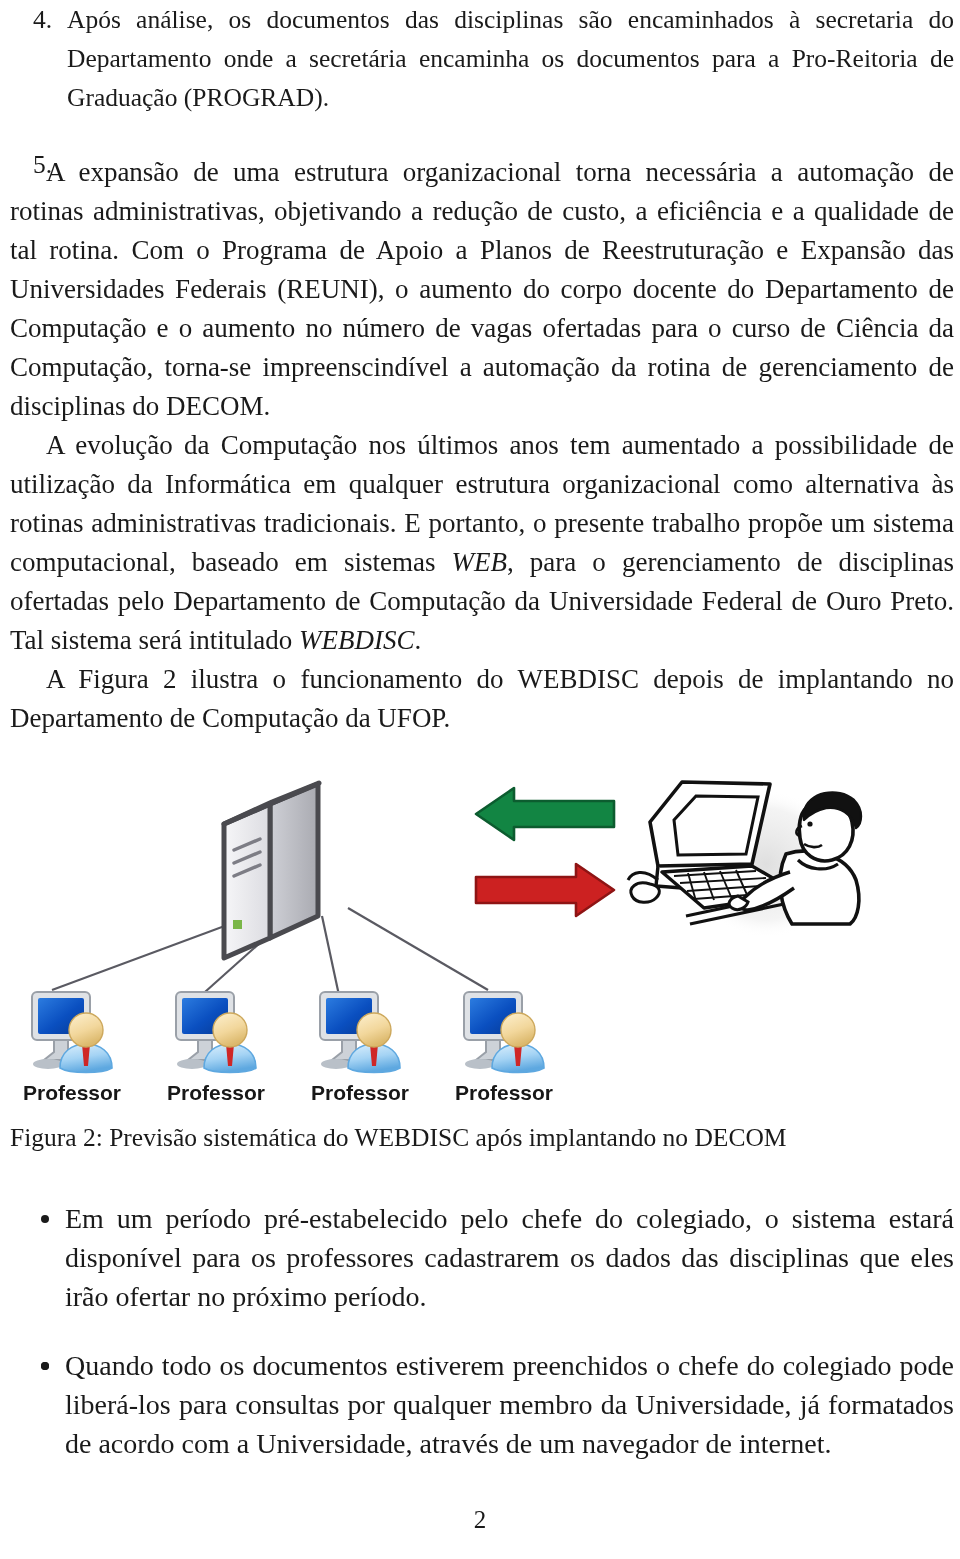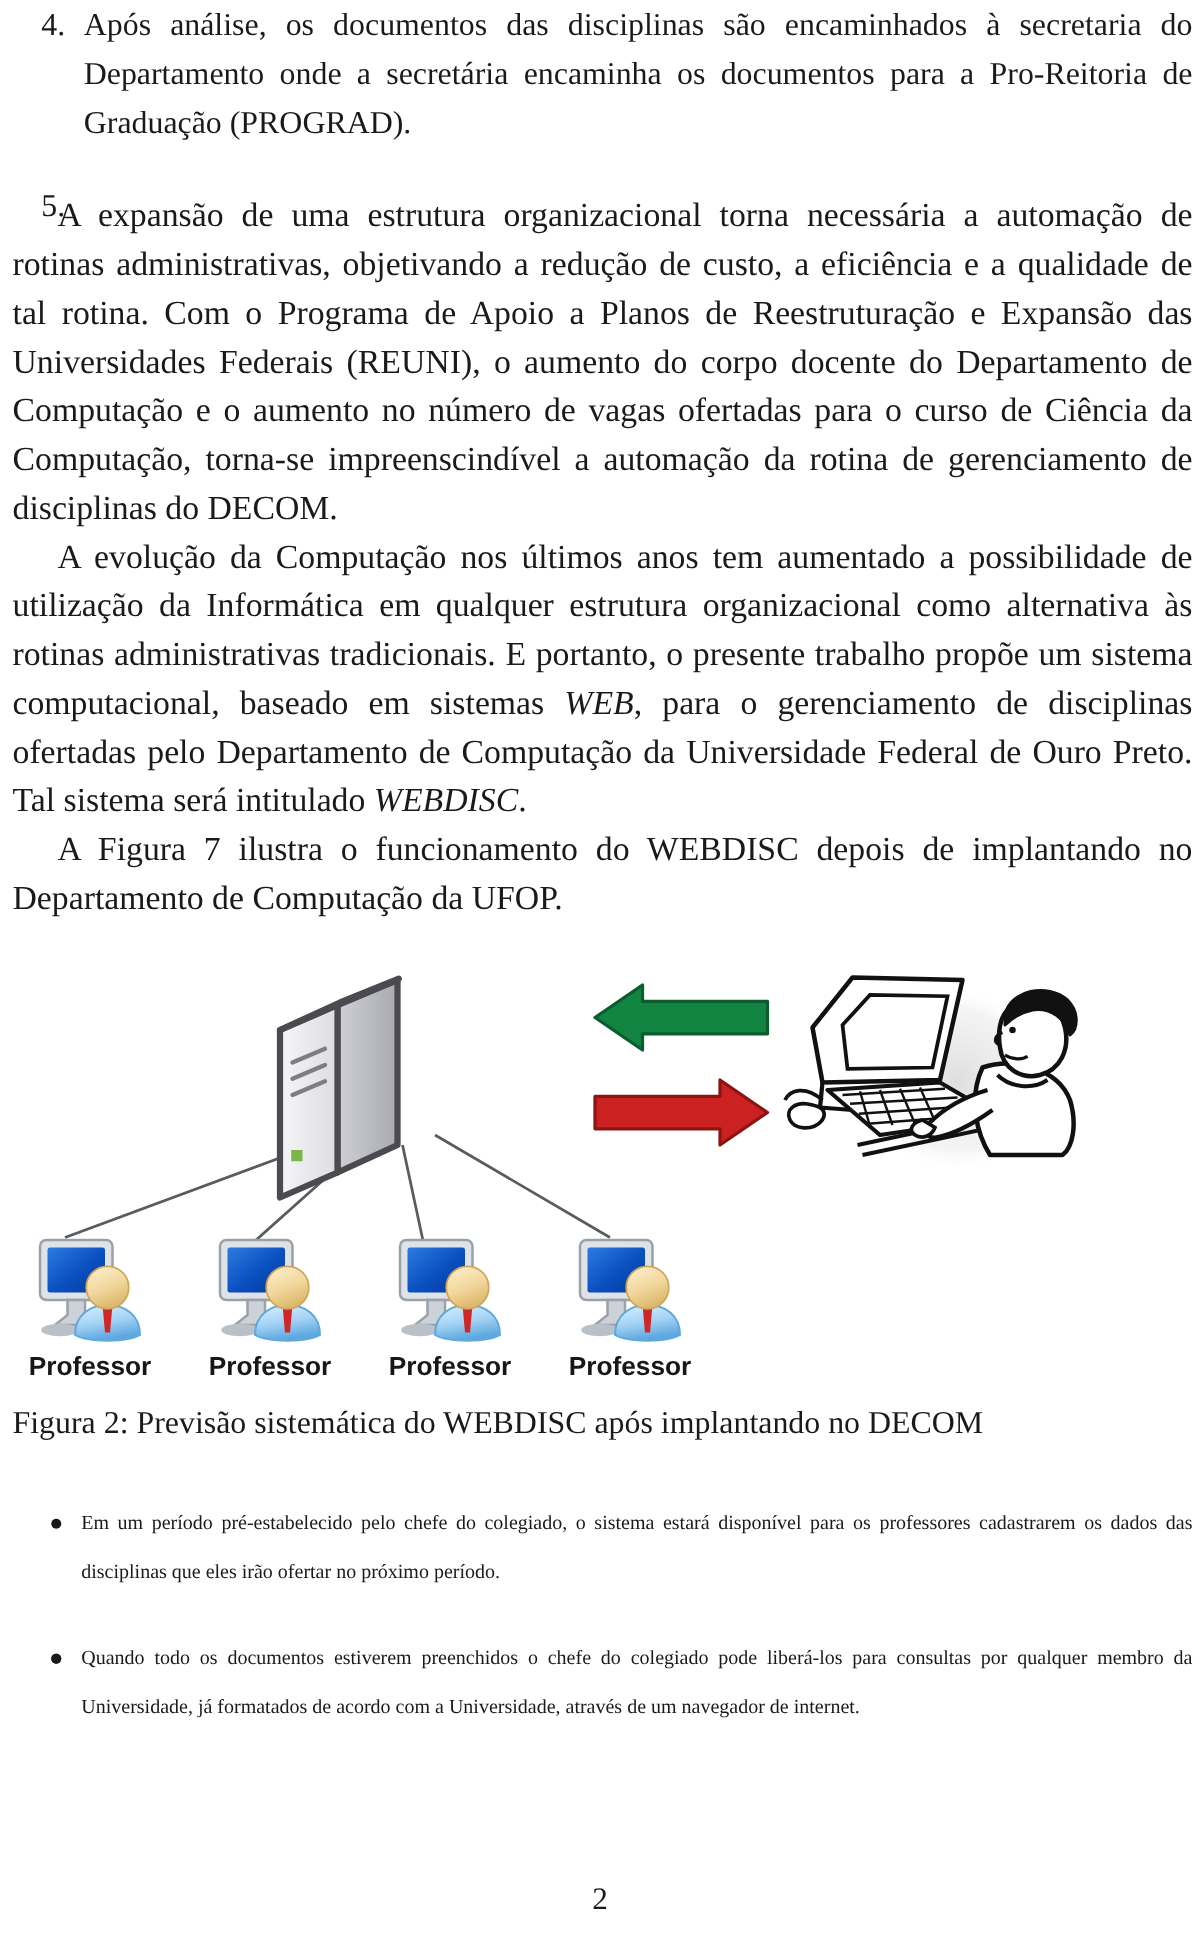--- a/index.html
+++ b/index.html
@@ -87,21 +87,21 @@
   .bullet-list {
     margin: 0;
     padding: 0;
     list-style: none;
     margin-top: 44px;
   }
   .bullet-item {
     position: relative;
     padding-left: 55px;
     margin-bottom: 30px;
-    font-size: 16px;
+    font-size: 28px;
     line-height: 39px;
     text-align: justify;
     text-justify: inter-word;
     hyphens: manual;
   }
   .bullet-item:last-child { margin-bottom: 0; }
   .bullet-dot {
     position: absolute;
     left: 31px;
     top: 16px;
@@ -147,21 +147,21 @@
 
   <p class="para first">
     <span>A expansão de uma estrutura organizacional torna necessária a automação de rotinas administrativas, objetivando a redução de custo, a eficiência e a qualidade de tal rotina. Com o Programa de Apoio a Planos de Reestruturação e Expansão das Universidades Federais (REUNI), o aumento do corpo docente do Departamento de Computação e o aumento no número de vagas ofertadas para o curso de Ciência da Computação, torna-se impreenscindível a automação da rotina de gerenciamento de disciplinas do DECOM.</span>
   </p>
 
   <p class="para">
     <span>A evolução da Computação nos últimos anos tem aumentado a possibilidade de utilização da Informática em qualquer estrutura organizacional como alternativa às rotinas administrativas tradicionais. E portanto, o presente trabalho propõe um sistema computacional, baseado em sistemas </span><span class="italic">WEB</span><span>, para o gerenciamento de disciplinas ofertadas pelo Departamento de Computação da Universidade Federal de Ouro Preto. Tal sistema será intitulado </span><span class="italic">WEBDISC</span><span>.</span>
   </p>
 
   <p class="para">
-    <span>A Figura 7 ilustra o funcionamento do WEBDISC depois de implantando no Departamento de Computação da UFOP.</span>
+    <span>A Figura 2 ilustra o funcionamento do WEBDISC depois de implantando no Departamento de Computação da UFOP.</span>
   </p>
 
   <div class="figure-block">
     <div class="figure-canvas">
       <svg viewBox="0 0 944 345" width="944" height="345" xmlns="http://www.w3.org/2000/svg">
 
         <defs>
           <linearGradient id="gradFace" x1="0" y1="0" x2="1" y2="0">
             <stop offset="0%" stop-color="#f6f6f8"></stop>
             <stop offset="100%" stop-color="#dcdce1"></stop>

